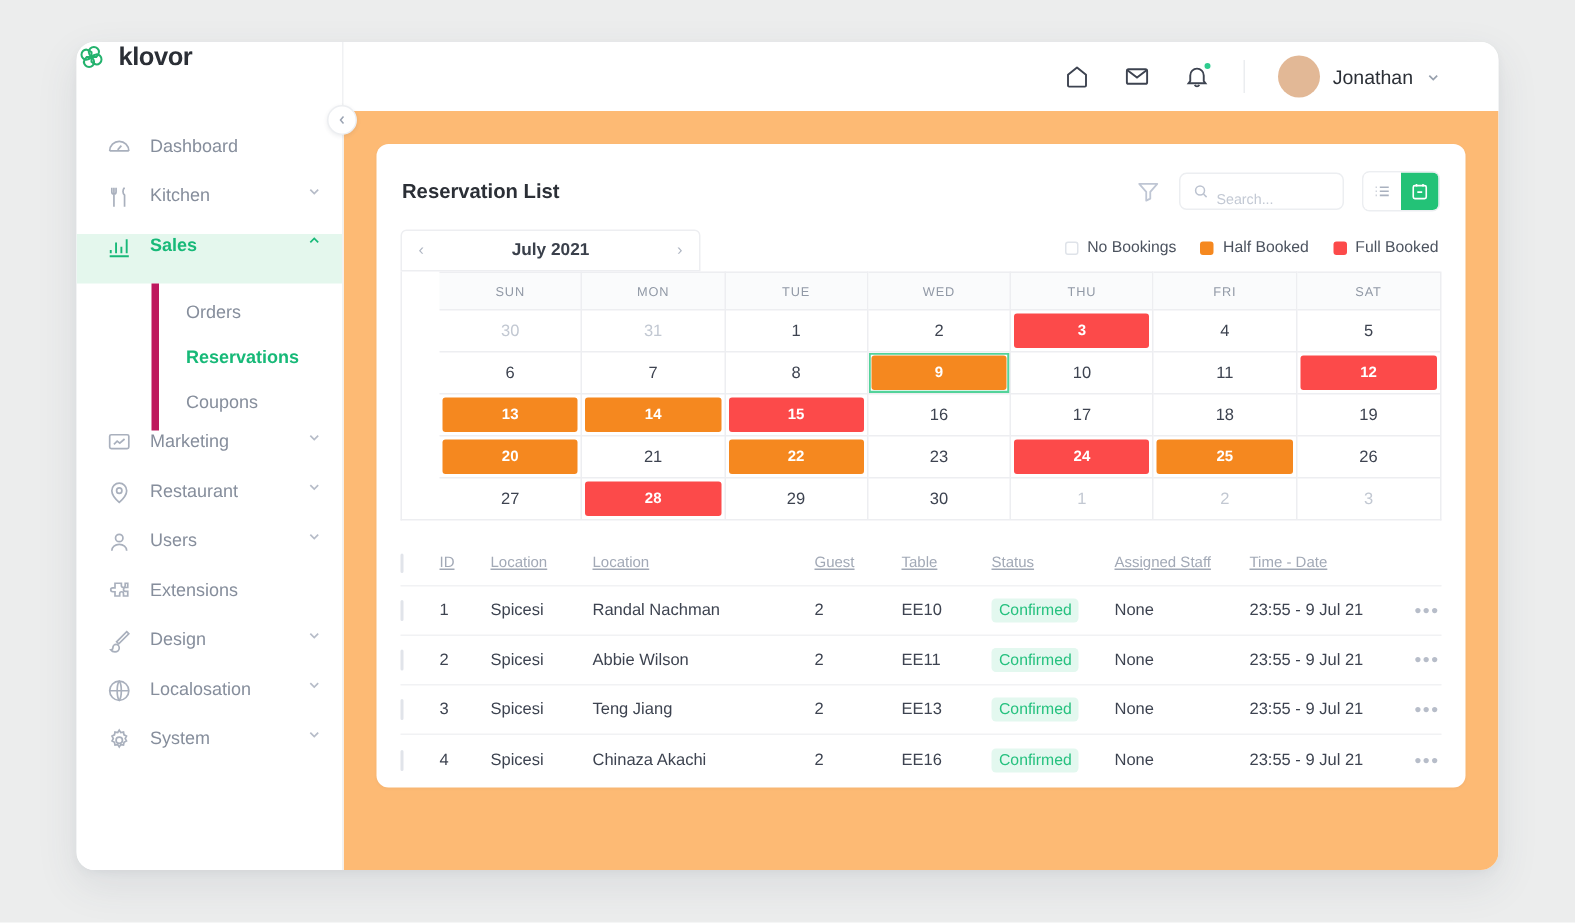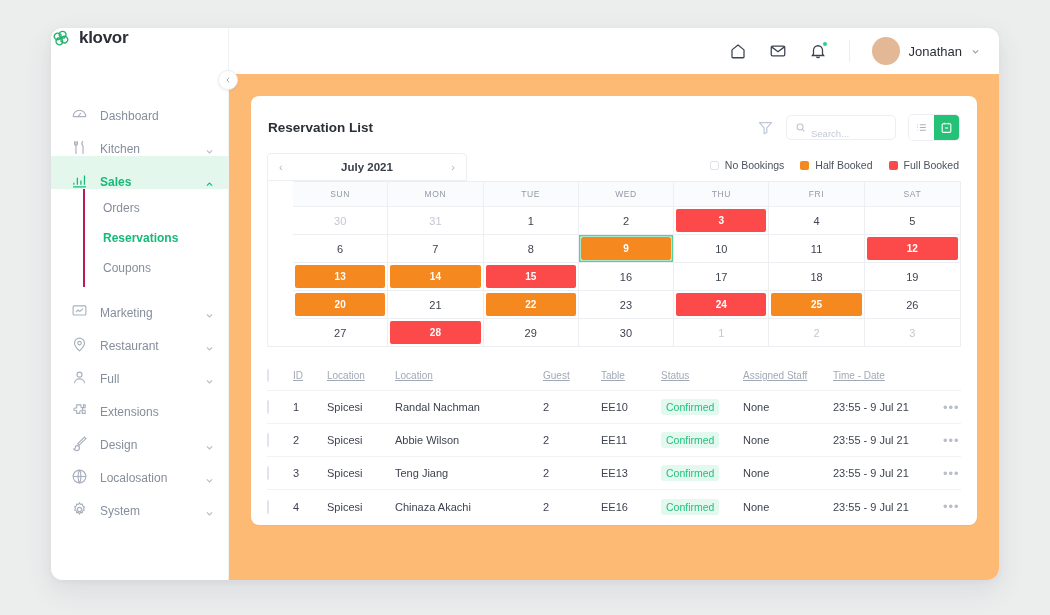--- a/index.html
+++ b/index.html
@@ -66,21 +66,21 @@
     color: #9aa3b2;
     font-size: 9px;
     z-index: 5;
   }
 
   .nav { padding-top: 10px; }
 
   .nav-item {
     height: 33px;
     display: flex;
-    align-items: flex-end;
+    align-items: flex-start;
     padding: 0 14px 0 20px;
     gap: 12px;
     color: #868e9c;
     font-size: 12px;
     position: relative;
   }
   .nav-item .nav-icon { width: 17px; height: 17px; flex: none; color: #a9b0bd; display:block; }
   .nav-item .nav-label { flex: 1; white-space: nowrap; }
   .nav-item .nav-chevron { width: 9px; height: 9px; color: #b6bcc8; flex: none; }
 
@@ -88,43 +88,43 @@
     background: #e4f7ed;
     color: #17b978;
     font-weight: bold;
   }
   .nav-item.active .nav-icon { color: #17b978; }
   .nav-item.active .nav-chevron { color: #17b978; }
 
   .subnav {
     position: relative;
     padding: 4px 0 4px 0;
-    margin-left: 32px;
-    border-left: 2px solid #be185d;
+    margin-left: 50px;
+    border-left: 5px solid #be185d;
   }
   .subnav-item {
     height: 30px;
     display: flex;
     align-items: center;
     padding-left: 18px;
     font-size: 12px;
     color: #868e9c;
   }
   .subnav-item.active { color: #17b978; font-weight: bold; }
 
   
   #main { flex: 1; display: flex; flex-direction: column; min-width: 0; }
 
   #topbar {
     height: 46px;
     background: #ffffff;
     display: flex;
     align-items: center;
     justify-content: flex-end;
-    padding-right: 19px;
+    padding-right: 39px;
     gap: 22px;
     flex: none;
   }
   .topbar-icon { width: 18px; height: 18px; color: #3d4350; position: relative; display:block; }
   .bell-wrap { position: relative; display: flex; align-items: center; }
   .bell-dot {
     position: absolute;
     right: -1px; top: -1px;
     width: 6px; height: 6px;
     border-radius: 50%;
@@ -394,21 +394,21 @@
           </svg>
       </div>
 
       <div class="nav-item">
         <span class="nav-icon">
           <svg viewBox="0 0 24 24" width="17" height="17" fill="none" stroke="currentColor" stroke-width="1.6">
             <circle cx="12" cy="8" r="3.5"></circle>
               <path d="M5 20c0-3.6 3.1-6 7-6s7 2.4 7 6"></path>
           </svg>
         </span>
-        <span class="nav-label">Full</span>
+        <span class="nav-label">Users</span>
         <svg class="nav-chevron" viewBox="0 0 24 24" fill="none" stroke="currentColor" stroke-width="3">
             <path d="M5 9l7 7 7-7"></path>
           </svg>
       </div>
 
       <div class="nav-item">
         <span class="nav-icon">
           <svg viewBox="0 0 24 24" width="17" height="17" fill="none" stroke="currentColor" stroke-width="1.6">
             <path d="M10 4h4v2.2a1.8 1.8 0 1 0 3.6 0V4H20v4h-2.2a1.8 1.8 0 1 0 0 3.6H20V16h-4v-2.2a1.8 1.8 0 1 0-3.6 0V16H8v-4H5.8a1.8 1.8 0 1 1 0-3.6H8V4z"></path>
           </svg>

